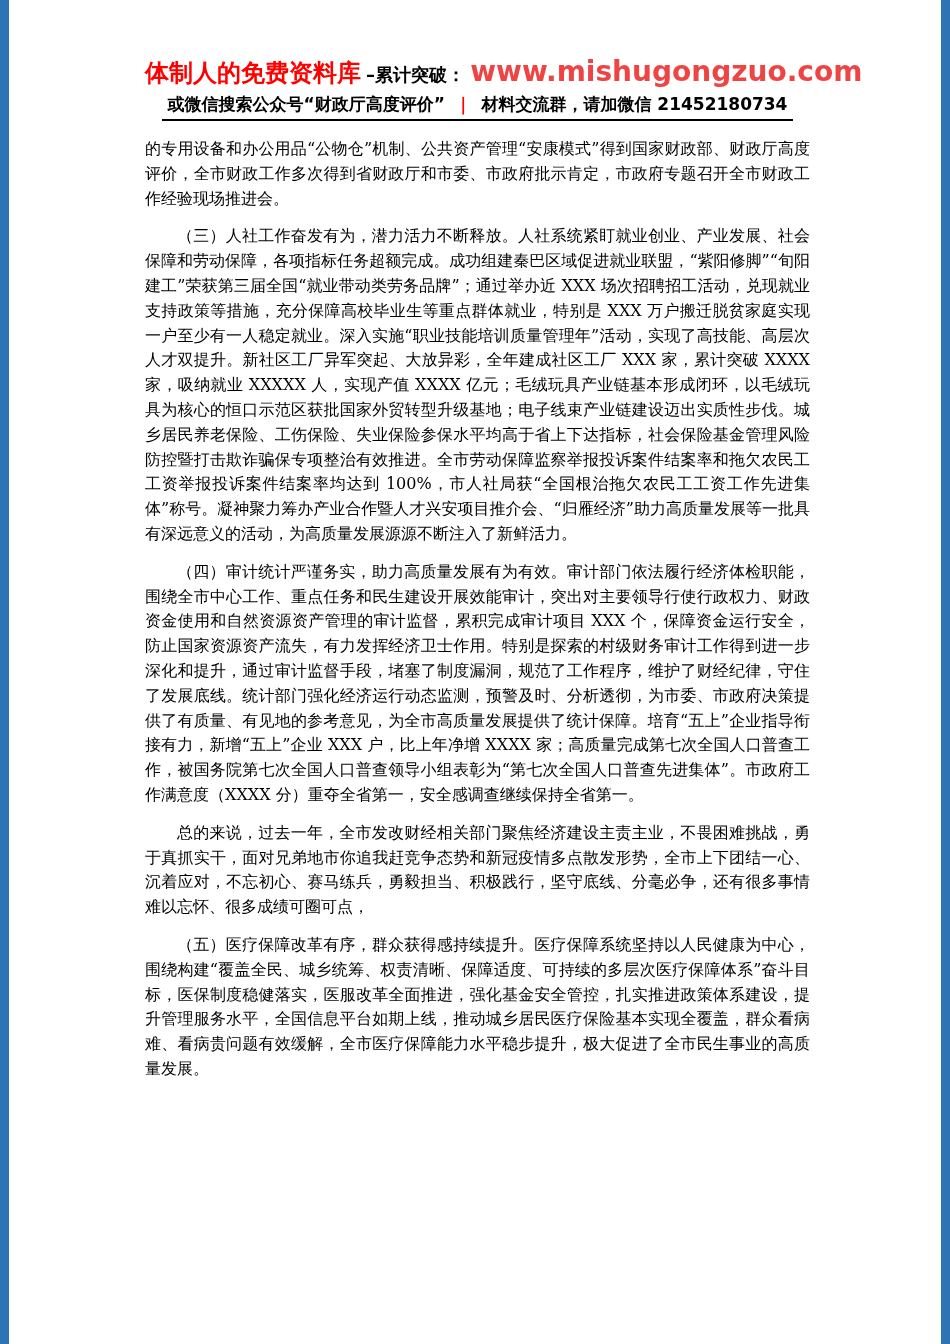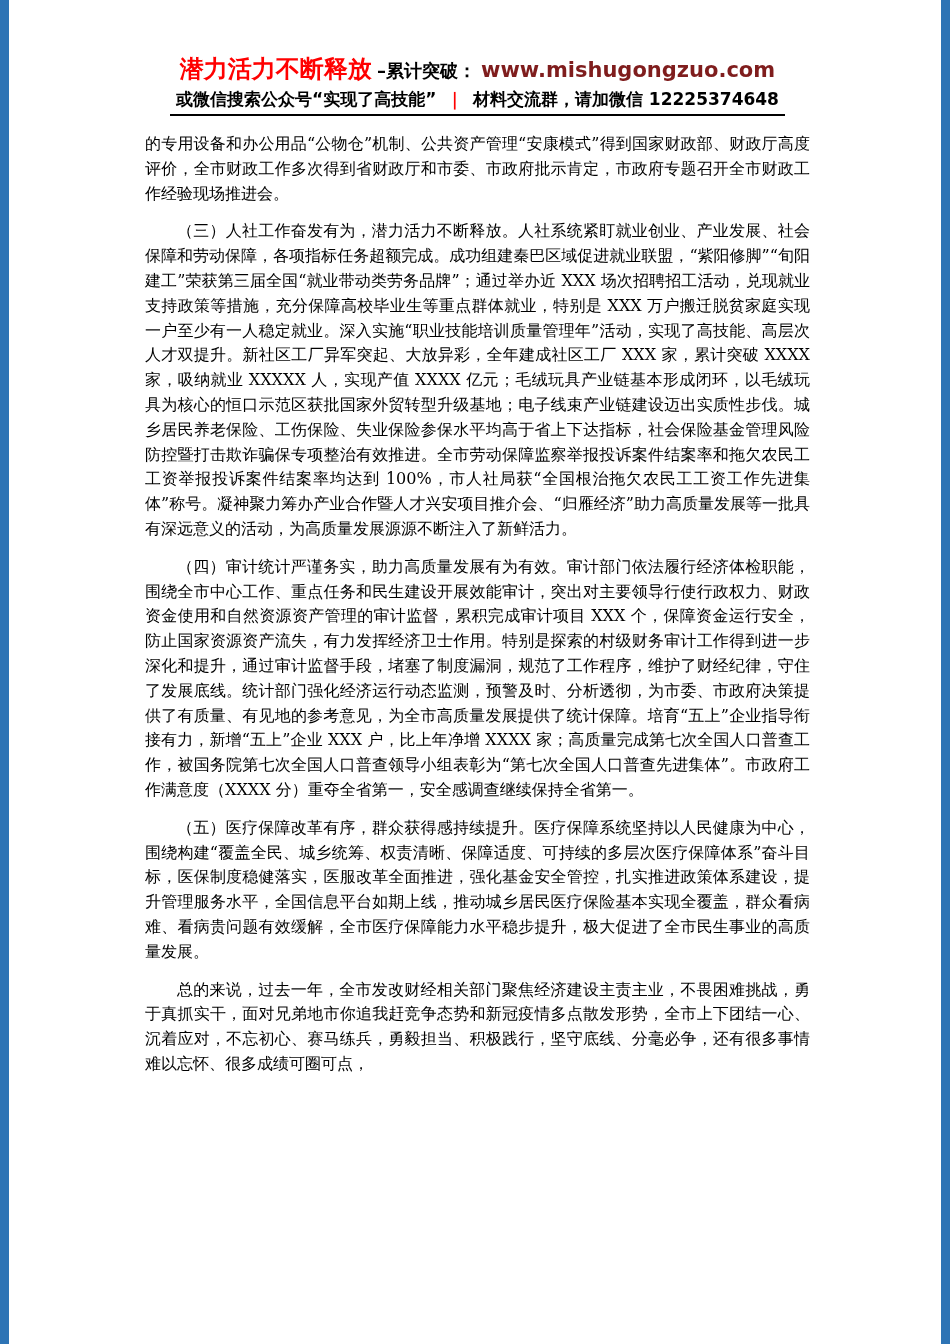--- a/index.html
+++ b/index.html
@@ -28,21 +28,21 @@
 
   
   .header {
     text-align: center;
     font-family: "DejaVu Sans", "Liberation Sans", sans-serif;
     margin-bottom: 16px;
   }
   .h-line1 { line-height: 1.25; white-space: nowrap; }
   .h-red  { color: #ff0000; font-weight: bold; font-size: 24px; }
   .h-dash { color: #000000; font-weight: bold; font-size: 18px; }
-  .h-url  { color: #7f1d1d; font-weight: bold; font-size: 21px; cursor: pointer; }
+  .h-url  { color: #ef4444; font-weight: bold; font-size: 28px; cursor: pointer; }
   .h-line2-wrap { margin-top: 4px; }
   .h-line2 {
     display: inline-block;
     font-size: 17px;
     font-weight: bold;
     border-bottom: 2px solid #000000;
     padding: 0 6px 3px 6px;
     white-space: nowrap;
   }
   .h-sep { color: #ff0000; font-weight: bold; padding: 0 4px; }
@@ -64,40 +64,40 @@
 <body>
 
 <div class="page">
   <div class="side-bar left"></div>
   <div class="side-bar right"></div>
 
   <div class="content">
 
     <div class="header">
       <div class="h-line1">
-        <span class="h-red">潜力活力不断释放</span>
+        <span class="h-red">体制人的免费资料库</span>
         <span class="h-dash">–累计突破：</span>
         <span class="h-url">www.mishugongzuo.com</span>
       </div>
       <div class="h-line2-wrap">
         <span class="h-line2">
-          <span>或微信搜索公众号“实现了高技能”</span>
+          <span>或微信搜索公众号“财政厅高度评价”</span>
           <span class="h-sep">｜</span>
-          <span>材料交流群，请加微信 12225374648</span>
+          <span>材料交流群，请加微信 21452180734</span>
         </span>
       </div>
     </div>
 
     <div class="body-text">
 
       <p class="para continuation"><span>的专用设备和办公用品“公物仓”机制、公共资产管理“安康模式”得到国家财政部、财政厅高度评价，全市财政工作多次得到省财政厅和市委、市政府批示肯定，市政府专题召开全市财政工作经验现场推进会。</span></p>
 
       <p class="para"><span class="lead">（三）人社工作奋发有为，潜力活力不断释放。</span><span>人社系统紧盯就业创业、产业发展、社会保障和劳动保障，各项指标任务超额完成。成功组建秦巴区域促进就业联盟，“紫阳修脚”“旬阳建工”荣获第三届全国“就业带动类劳务品牌”；通过举办近 XXX 场次招聘招工活动，兑现就业支持政策等措施，充分保障高校毕业生等重点群体就业，特别是 XXX 万户搬迁脱贫家庭实现一户至少有一人稳定就业。深入实施“职业技能培训质量管理年”活动，实现了高技能、高层次人才双提升。新社区工厂异军突起、大放异彩，全年建成社区工厂 XXX 家，累计突破 XXXX 家，吸纳就业 XXXXX 人，实现产值 XXXX 亿元；毛绒玩具产业链基本形成闭环，以毛绒玩具为核心的恒口示范区获批国家外贸转型升级基地；电子线束产业链建设迈出实质性步伐。城乡居民养老保险、工伤保险、失业保险参保水平均高于省上下达指标，社会保险基金管理风险防控暨打击欺诈骗保专项整治有效推进。全市劳动保障监察举报投诉案件结案率和拖欠农民工工资举报投诉案件结案率均达到 100%，市人社局获“全国根治拖欠农民工工资工作先进集体”称号。凝神聚力筹办产业合作暨人才兴安项目推介会、“归雁经济”助力高质量发展等一批具有深远意义的活动，为高质量发展源源不断注入了新鲜活力。</span></p>
 
       <p class="para"><span class="lead">（四）审计统计严谨务实，助力高质量发展有为有效。</span><span>审计部门依法履行经济体检职能，围绕全市中心工作、重点任务和民生建设开展效能审计，突出对主要领导行使行政权力、财政资金使用和自然资源资产管理的审计监督，累积完成审计项目 XXX 个，保障资金运行安全，防止国家资源资产流失，有力发挥经济卫士作用。特别是探索的村级财务审计工作得到进一步深化和提升，通过审计监督手段，堵塞了制度漏洞，规范了工作程序，维护了财经纪律，守住了发展底线。统计部门强化经济运行动态监测，预警及时、分析透彻，为市委、市政府决策提供了有质量、有见地的参考意见，为全市高质量发展提供了统计保障。培育“五上”企业指导衔接有力，新增“五上”企业 XXX 户，比上年净增 XXXX 家；高质量完成第七次全国人口普查工作，被国务院第七次全国人口普查领导小组表彰为“第七次全国人口普查先进集体”。市政府工作满意度（XXXX 分）重夺全省第一，安全感调查继续保持全省第一。</span></p>
 
+      <p class="para"><span>总的来说，过去一年，全市发改财经相关部门聚焦经济建设主责主业，不畏困难挑战，勇于真抓实干，面对兄弟地市你追我赶竞争态势和新冠疫情多点散发形势，全市上下团结一心、沉着应对，不忘初心、赛马练兵，勇毅担当、积极践行，坚守底线、分毫必争，还有很多事情难以忘怀、很多成绩可圈可点，</span></p>
+
       <p class="para"><span class="lead">（五）医疗保障改革有序，群众获得感持续提升。</span><span>医疗保障系统坚持以人民健康为中心，围绕构建“覆盖全民、城乡统筹、权责清晰、保障适度、可持续的多层次医疗保障体系”奋斗目标，医保制度稳健落实，医服改革全面推进，强化基金安全管控，扎实推进政策体系建设，提升管理服务水平，全国信息平台如期上线，推动城乡居民医疗保险基本实现全覆盖，群众看病难、看病贵问题有效缓解，全市医疗保障能力水平稳步提升，极大促进了全市民生事业的高质量发展。</span></p>
-
-      <p class="para"><span>总的来说，过去一年，全市发改财经相关部门聚焦经济建设主责主业，不畏困难挑战，勇于真抓实干，面对兄弟地市你追我赶竞争态势和新冠疫情多点散发形势，全市上下团结一心、沉着应对，不忘初心、赛马练兵，勇毅担当、积极践行，坚守底线、分毫必争，还有很多事情难以忘怀、很多成绩可圈可点，</span></p>
 
     </div>
   </div>
 </div>
 
 </body></html>

